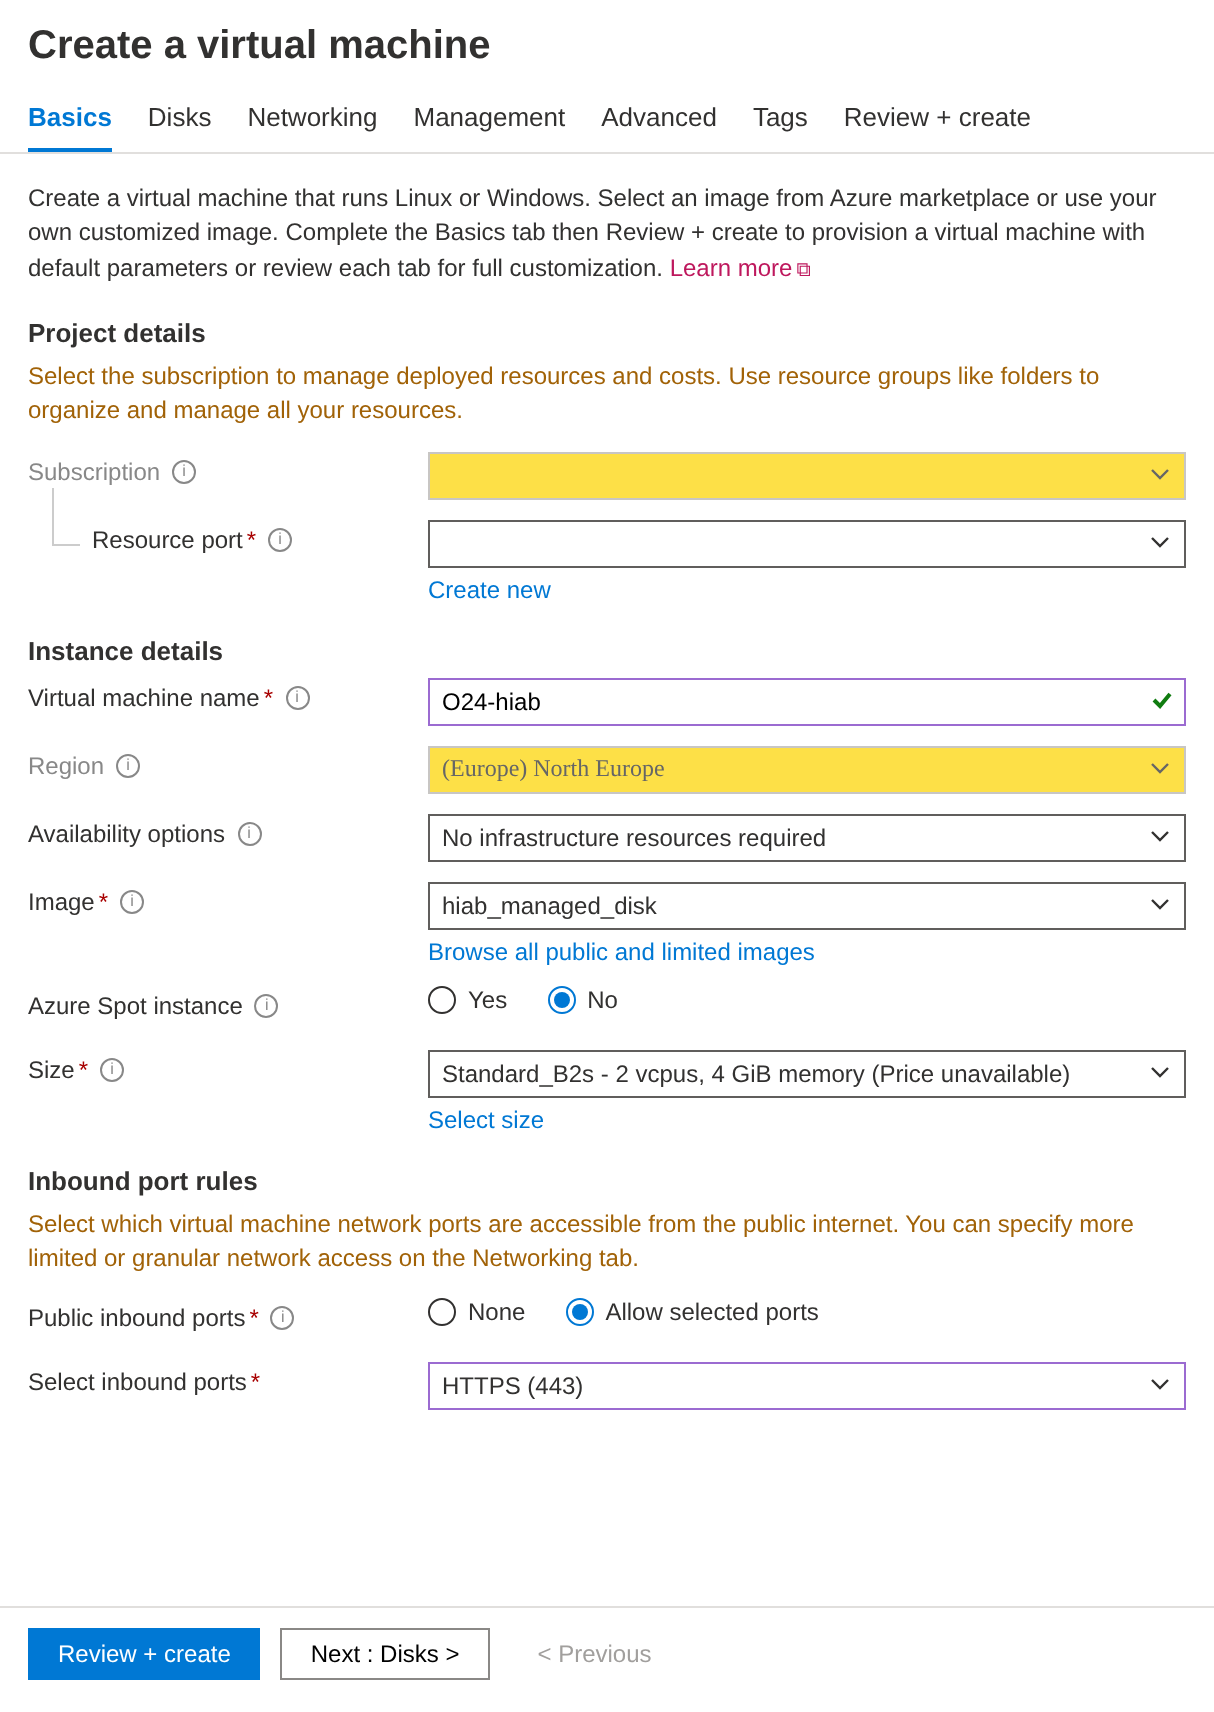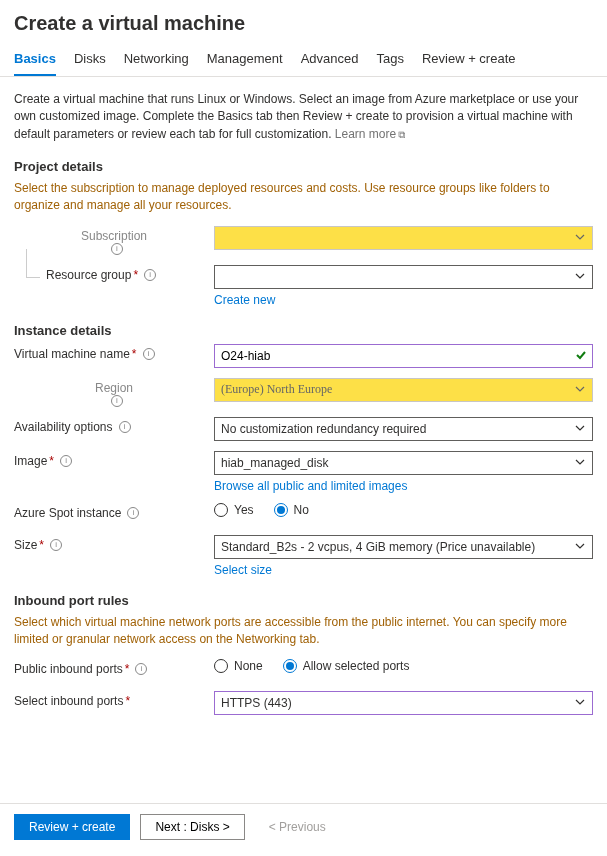--- a/index.html
+++ b/index.html
@@ -3,21 +3,21 @@
 <meta charset="utf-8">
 <style>
 * { box-sizing: border-box; margin: 0; padding: 0; }
 body { font-family: "Segoe UI", Arial, sans-serif; font-size: 12px; color: #323130; width: 607px; height: 856px; background: #fff; position: relative; }
 .page-title { font-size: 20px; font-weight: 600; padding: 12px 14px 8px; }
 .tabs { display: flex; gap: 18px; padding: 8px 14px 0; border-bottom: 1px solid #e1dfdd; margin-bottom: 14px; }
 .tab { font-size: 13px; padding-bottom: 8px; cursor: pointer; }
 .tab.active { font-weight: 600; border-bottom: 2px solid #0078d4; color: #0078d4; }
 .section { padding: 0 14px; }
 .helptext { font-size: 12px; color: #323130; line-height: 1.45; margin-bottom: 14px; }
-.link { color: #737373; text-decoration: none; cursor: pointer; }
+.link { color: #be185d; text-decoration: none; cursor: pointer; }
 .external-icon { font-size: 10px; padding-left: 2px; }
 .section-heading { font-size: 13px; font-weight: 600; margin-top: 16px; margin-bottom: 6px; }
 .section-desc { font-size: 12px; color: #a16207; line-height: 1.4; margin-bottom: 12px; }
 .row { display: flex; align-items: flex-start; margin-bottom: 10px; min-height: 22px; }
 .label-col { width: 200px; flex-shrink: 0; display: flex; align-items: center; font-size: 12px; padding-top: 3px; }
 .label-col.indented { padding-left: 32px; position: relative; }
 .label-col.indented::before { content:""; position:absolute; left:12px; top:-16px; width:0; height:28px; border-left:1px solid #ccc; }
 .label-col.indented::after { content:""; position:absolute; left:12px; top:12px; width:14px; border-bottom:1px solid #ccc; }
 .req { color: #a80000; padding-left: 2px; }
 .info-icon { width:12px; height:12px; border:1px solid #888; border-radius:50%; margin-left:6px; font-size:8px; line-height:10px; text-align:center; color:#888; display:inline-block; }
@@ -25,21 +25,21 @@
 .select, .input, .dd { width: 100%; height: 24px; border: 1px solid #605e5c; padding: 2px 24px 2px 6px; font-size: 12px; background: #fff; position: relative; cursor: pointer; }
 .select.disabled, .dd.disabled { background: #fde047; border-color: #c8c6c4; color: #666; font-family: Liberation Serif, serif; }
 .select.valid { border-color: #9b6bd1; }
 .dd { display:flex; align-items:center; }
 .chev { position:absolute; right:6px; top:4px; pointer-events:none; }
 .chev svg { width:12px; height:12px; }
 .check-icon { position:absolute; right:6px; top:5px; }
 .check-icon svg { width:12px; height:12px; stroke:#107c10; stroke-width:2; fill:none; }
 .input { cursor: text; }
 .sublink { font-size: 12px; color: #0078d4; margin-top: 4px; display: inline-block; cursor: pointer; }
-.label-col.muted { color: #888; flex-direction: column; }
+.label-col.muted { color: #888; }
 .radio-row { display:flex; align-items:center; gap:6px; }
 .radio { width:14px; height:14px; border:1px solid #323130; border-radius:50%; display:inline-flex; align-items:center; justify-content:center; cursor:pointer; }
 .radio.checked { border-color:#0078d4; }
 .radio.checked::after { content:""; width:8px; height:8px; background:#0078d4; border-radius:50%; }
 .radio-label { font-size:12px; margin-right:14px; }
 .footer { position:absolute; bottom:6px; left:0; right:0; border-top:1px solid #e1dfdd; padding:10px 14px; display:flex; gap:10px; }
 .btn { height:26px; padding:0 14px; font-size:12px; border:1px solid #8a8886; background:#fff; cursor:pointer; }
 .btn.primary { background:#0078d4; border-color:#0078d4; color:#fff; }
 .btn.ghost { border:none; color:#a19f9d; cursor:default; }
 </style>
@@ -77,21 +77,21 @@
         <span></span>
         <span class="chev"><svg viewBox="0 0 12 12">
               <path d="M2 4 L6 8 L10 4" fill="none" stroke="#666" stroke-width="1.2"></path>
             </svg></span>
       </div>
     </div>
   </div>
 
   <div class="row">
     <div class="label-col indented">
-      <span>Resource group</span>
+      <span>Resource port</span>
         <span class="req">*</span>
       <span class="info-icon">i</span>
     </div>
     <div class="field-col" style="position:relative">
       <div class="dd">
         <span></span>
         <span class="chev"><svg viewBox="0 0 12 12">
               <path d="M2 4 L6 8 L10 4" fill="none" stroke="#323130" stroke-width="1.2"></path>
             </svg></span>
       </div>
@@ -130,21 +130,21 @@
     </div>
   </div>
 
   <div class="row">
     <div class="label-col">
       <span>Availability options</span>
       <span class="info-icon">i</span>
     </div>
     <div class="field-col" style="position:relative">
       <div class="dd">
-        <span>No customization redundancy required</span>
+        <span>No infrastructure resources required</span>
         <span class="chev"><svg viewBox="0 0 12 12">
               <path d="M2 4 L6 8 L10 4" fill="none" stroke="#323130" stroke-width="1.2"></path>
             </svg></span>
       </div>
     </div>
   </div>
 
   <div class="row">
     <div class="label-col">
       <span>Image</span>

